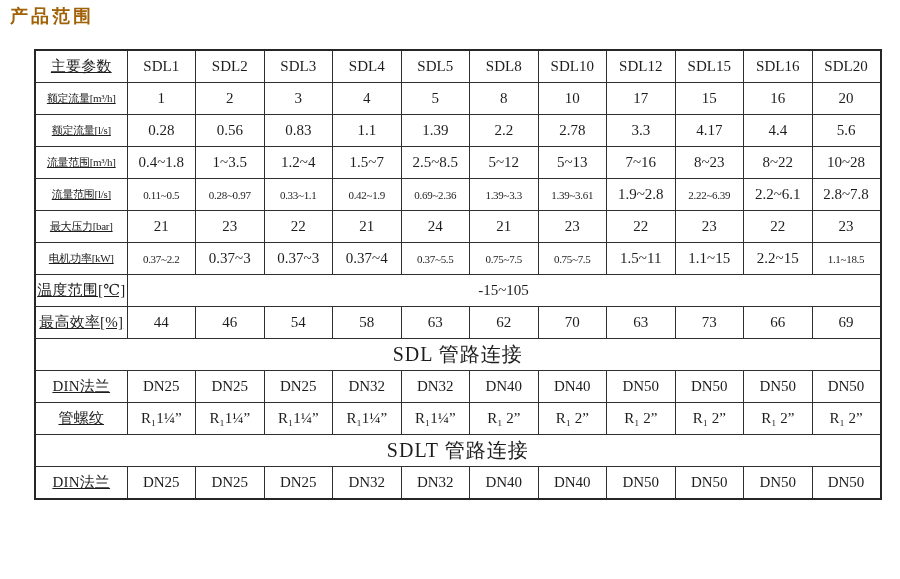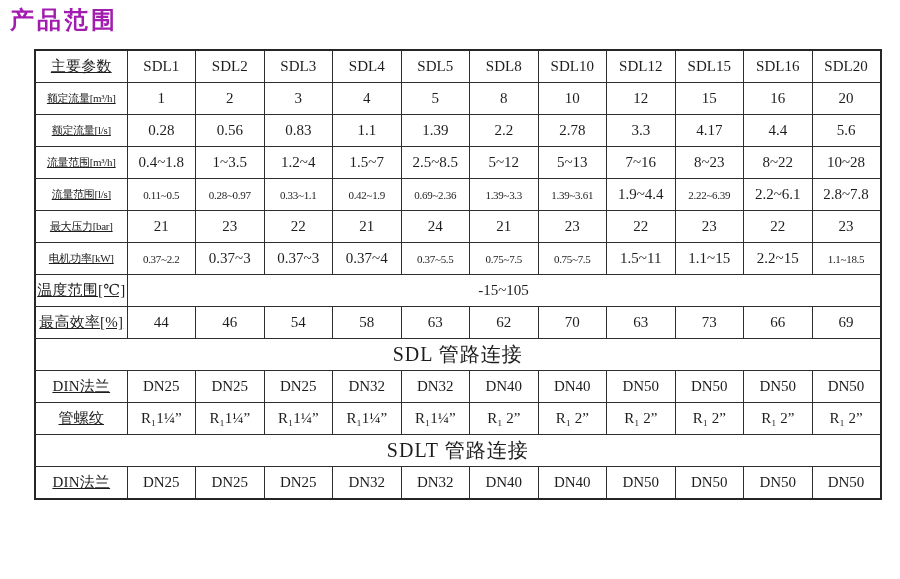--- a/index.html
+++ b/index.html
@@ -16,23 +16,23 @@
     width: 900px;
     height: 579px;
     background: #ffffff;
   }
   .page-title {
     position: absolute;
     left: 10px;
     top: 4px;
     font-family: Liberation Sans, sans-serif;
     font-weight: 900;
-    font-size: 24px;
+    font-size: 18px;
     letter-spacing: 3px;
-    color: #a21caf;
+    color: #a16207;
   }
   table.spec {
     position: absolute;
     left: 34px;
     top: 49px;
     width: 846px;
     border-collapse: collapse;
     table-layout: fixed;
     border: 2px solid #262626;
   }
@@ -101,21 +101,21 @@
         </tr>
         <tr>
           <td class="lbl tight">额定流量[m³/h]</td>
           <td class="">1</td>
           <td class="">2</td>
           <td class="">3</td>
           <td class="">4</td>
           <td class="">5</td>
           <td class="">8</td>
           <td class="">10</td>
-          <td class="">12</td>
+          <td class="">17</td>
           <td class="">15</td>
           <td class="">16</td>
           <td class="">20</td>
         </tr>
         <tr>
           <td class="lbl tight">额定流量[l/s]</td>
           <td class="">0.28</td>
           <td class="">0.56</td>
           <td class="">0.83</td>
           <td class="">1.1</td>
@@ -143,21 +143,21 @@
         </tr>
         <tr>
           <td class="lbl tight">流量范围[l/s]</td>
           <td class="tight">0.11~0.5</td>
           <td class="tight">0.28~0.97</td>
           <td class="tight">0.33~1.1</td>
           <td class="tight">0.42~1.9</td>
           <td class="tight">0.69~2.36</td>
           <td class="tight">1.39~3.3</td>
           <td class="tight">1.39~3.61</td>
-          <td class="">1.9~4.4</td>
+          <td class="">1.9~2.8</td>
           <td class="tight">2.22~6.39</td>
           <td class="">2.2~6.1</td>
           <td class="">2.8~7.8</td>
         </tr>
         <tr>
           <td class="lbl tight">最大压力[bar]</td>
           <td class="">21</td>
           <td class="">23</td>
           <td class="">22</td>
           <td class="">21</td>

